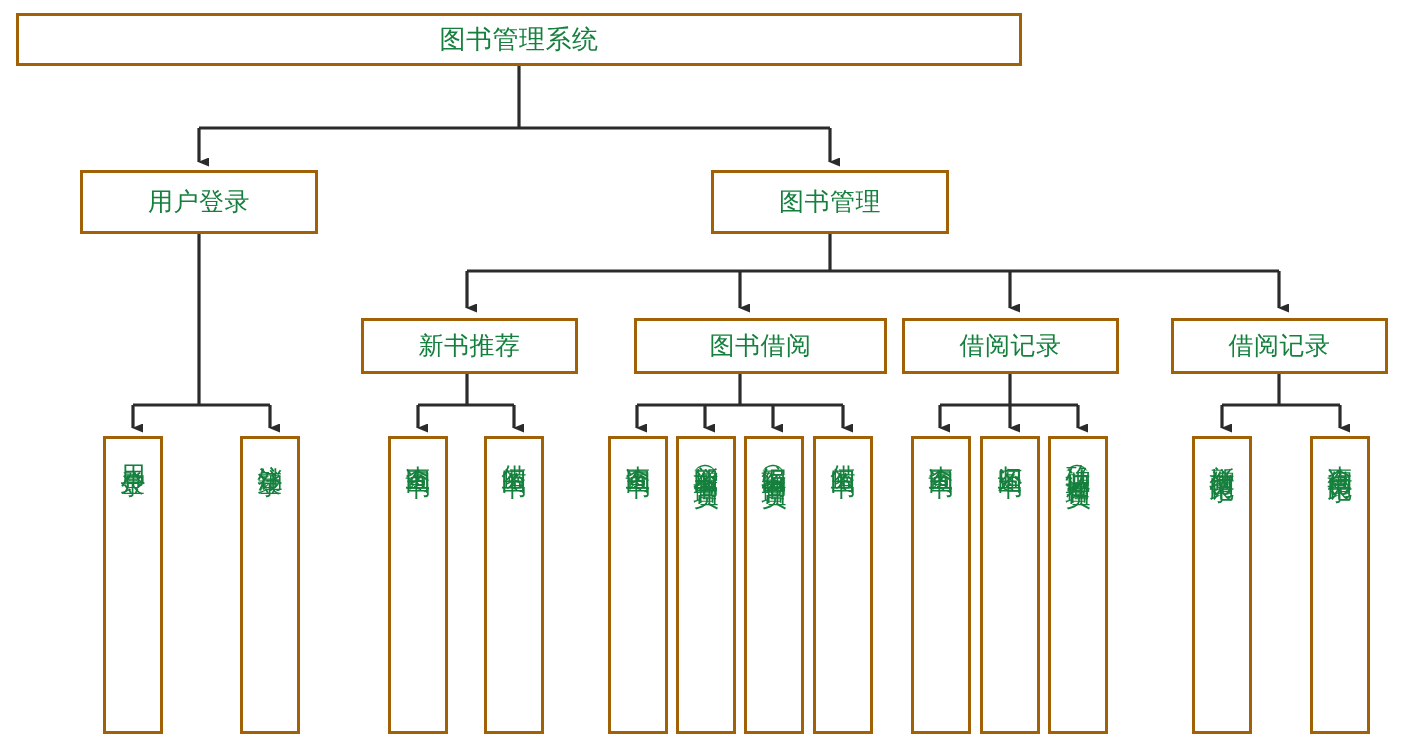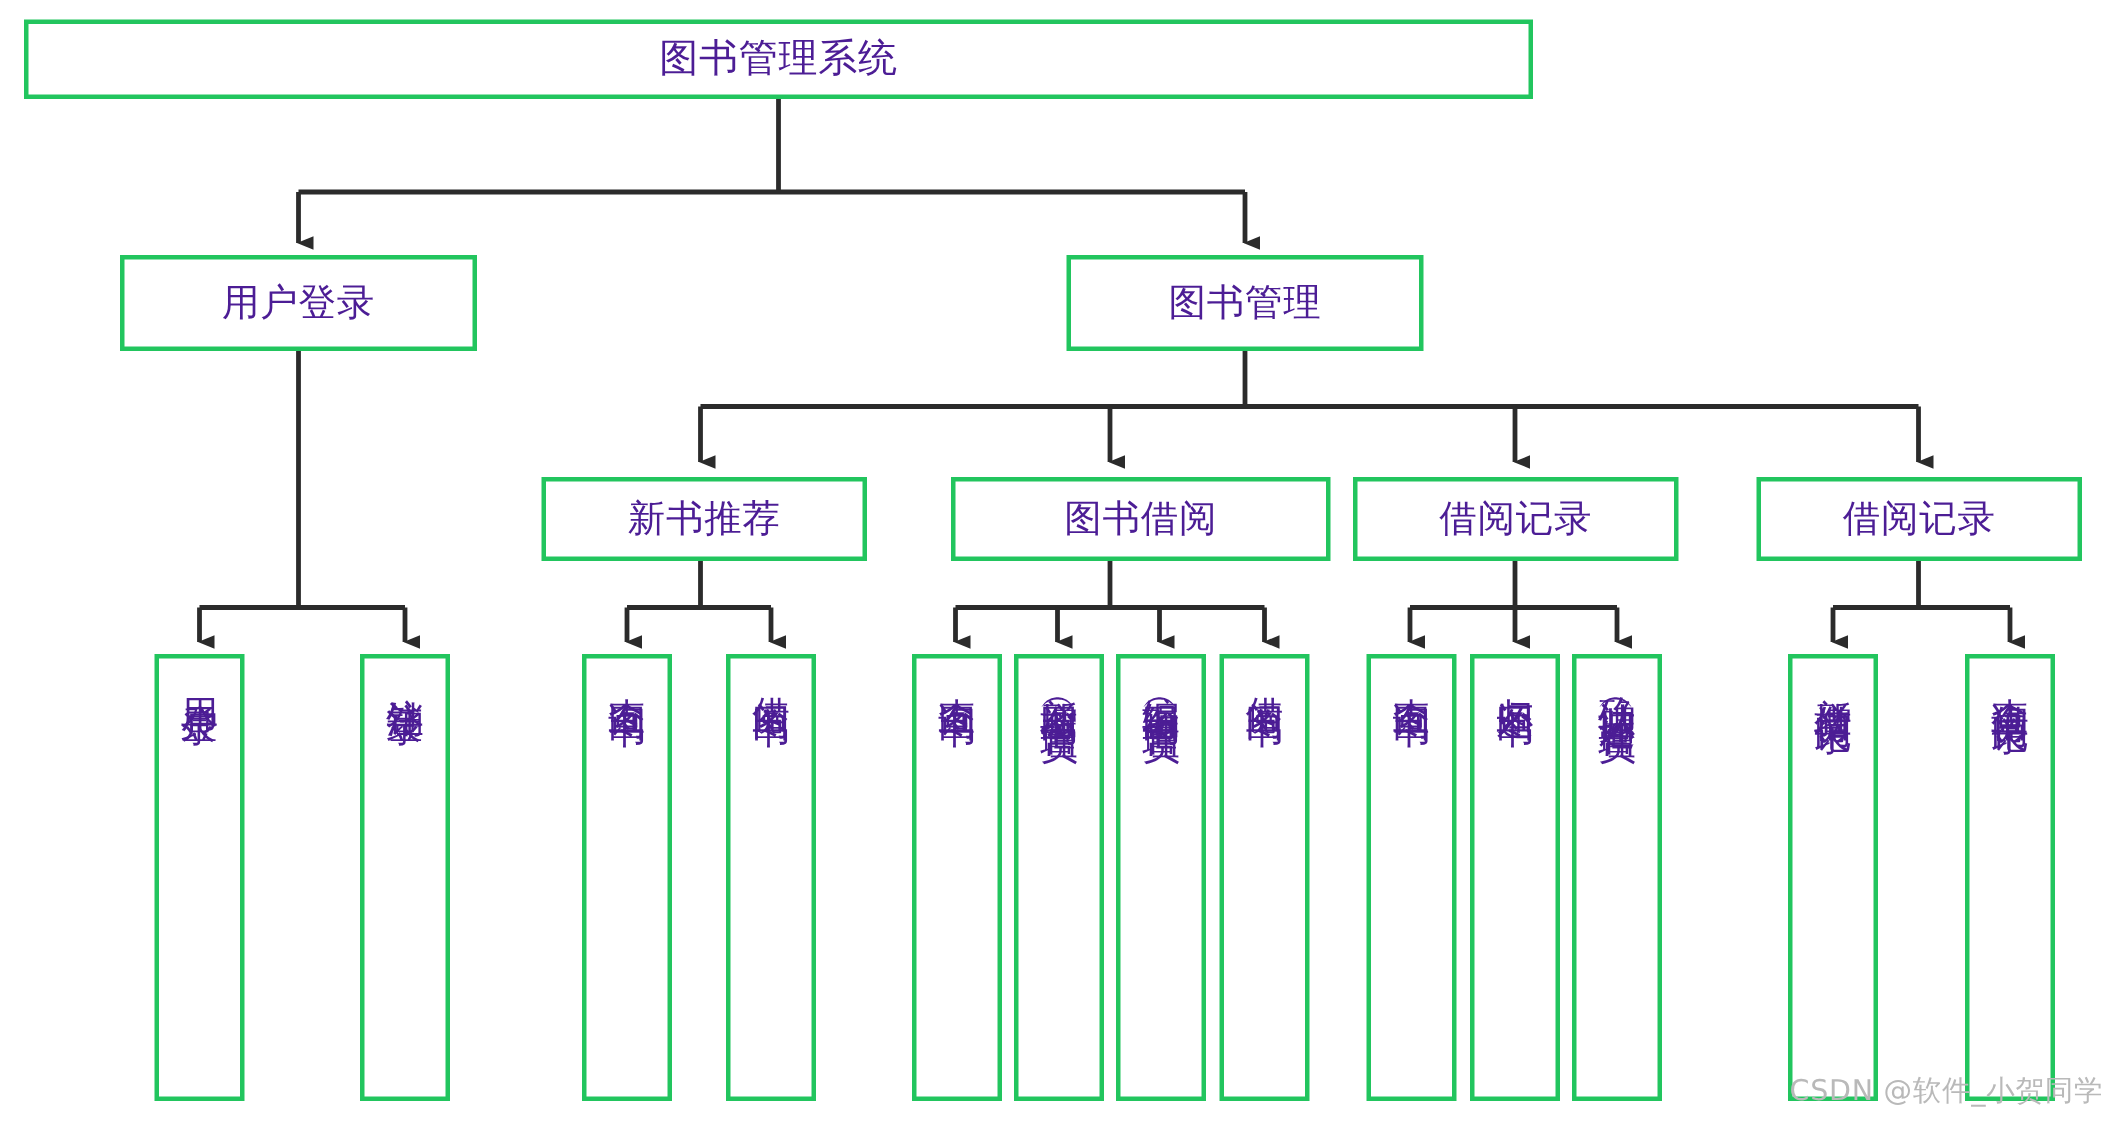--- a/index.html
+++ b/index.html
@@ -23,27 +23,27 @@
     position: absolute;
     left: 0;
     top: 0;
     width: 1405px;
     height: 747px;
     pointer-events: none;
   }
   .node {
     position: absolute;
     box-sizing: border-box;
-    border: 3px solid #22c55e;
+    border: 3px solid #a16207;
     background: #ffffff;
     display: flex;
     align-items: center;
     justify-content: center;
     text-align: center;
-    color: #4c1d95;
+    color: #15803d;
     z-index: 2;
   }
   .node-label {
     display: block;
     line-height: 1.18;
     letter-spacing: 0.5px;
   }
   
   .node.horizontal .node-label {
     writing-mode: horizontal-tb;
@@ -205,15 +205,14 @@
   </div>
 
   <div class="node vertical" style="left:1192px; top:436px; width:60px; height:298px;">
     <span class="node-label">新增借阅记录</span>
   </div>
 
   <div class="node vertical" style="left:1310px; top:436px; width:60px; height:298px;">
     <span class="node-label">查询借阅记录</span>
   </div>
 
-  <div class="watermark" style="left:1193px; top:714px;">CSDN @软件_小贺同学</div>
 
 </div>
 
 </body></html>

